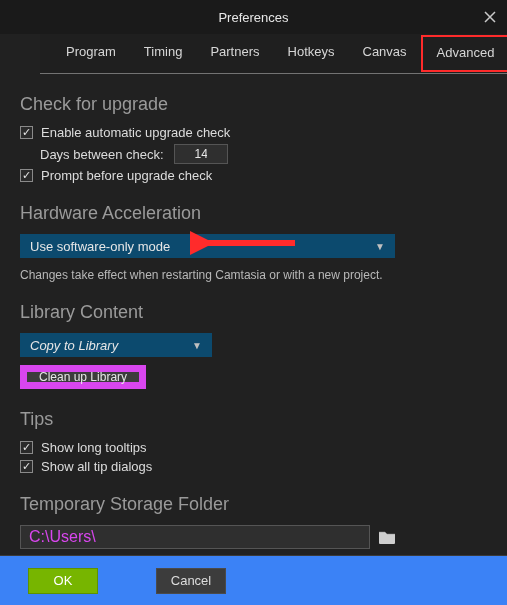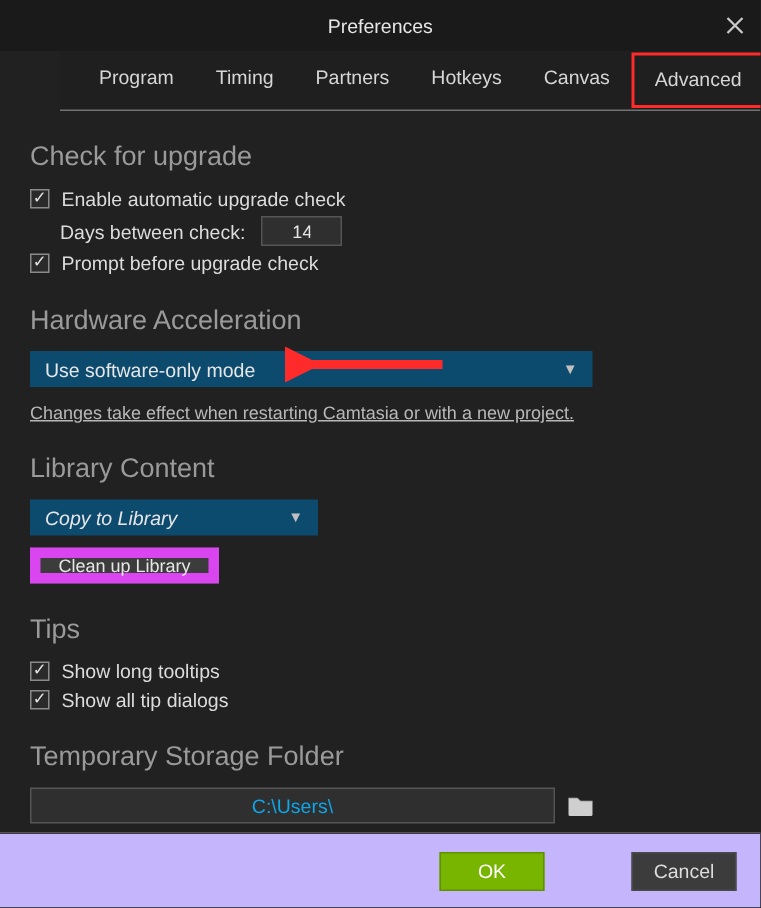--- a/index.html
+++ b/index.html
@@ -80,49 +80,49 @@
     background: #0c4a6e;
     display:flex; align-items:center; justify-content:space-between;
     padding: 0 10px;
     color:#e6e6e6;
     cursor:pointer;
     position: relative;
   }
   .dropdown.wide { width: 375px; }
   .dropdown.med { width: 192px; font-style: italic; }
   .dropdown .chev { font-size:10px; color:#c0c0c0; }
-  .note { color:#b8b8b8; font-size:12px; margin-top:10px;text-decoration:underline; }
+  .note { color:#b8b8b8; font-size:12px; margin-top:10px; }
   .btn {
     height: 24px;
     background:#3c3c3c;
     border:7px solid #d946ef;
     color:#e6e6e6;
     padding: 0 12px;
     display:inline-flex; align-items:center;
     cursor:pointer;
     font-size:12px;
   }
   .pathbox {
     width: 350px; height:24px;
     background:#2f2f2f; border:1px solid #555;
-    color:#0ea5e9;
-    padding:0 8px; font-size:13px;text-align:center;
+    color:#d946ef;
+    padding:0 8px; font-size:16px;
   }
   .folder-icon {
     margin-left:8px; cursor:pointer;
     display:inline-flex; align-items:center;
   }
   .section-block { margin-bottom: 20px; }
 
   .footer {
     position:absolute; bottom:0; left:0; right:0;
     height:50px;
-    display:flex; align-items:center; justify-content:flex-end;
-    gap:10px; padding:0 16px;
-    background:#c4b5fd;
+    display:flex; align-items:center; 
+    gap:10px; padding:0 28px;
+    background:#3b82f6;
     border-top:1px solid #3a3a3a;
   }
   .footer .ok {
     width:70px; height:26px;
     background:#77b500; color:#fff;
     display:flex; align-items:center; justify-content:center;
     cursor:pointer; font-size:13px;
     border:1px solid #5e9200;
   }
   .footer .cancel {

